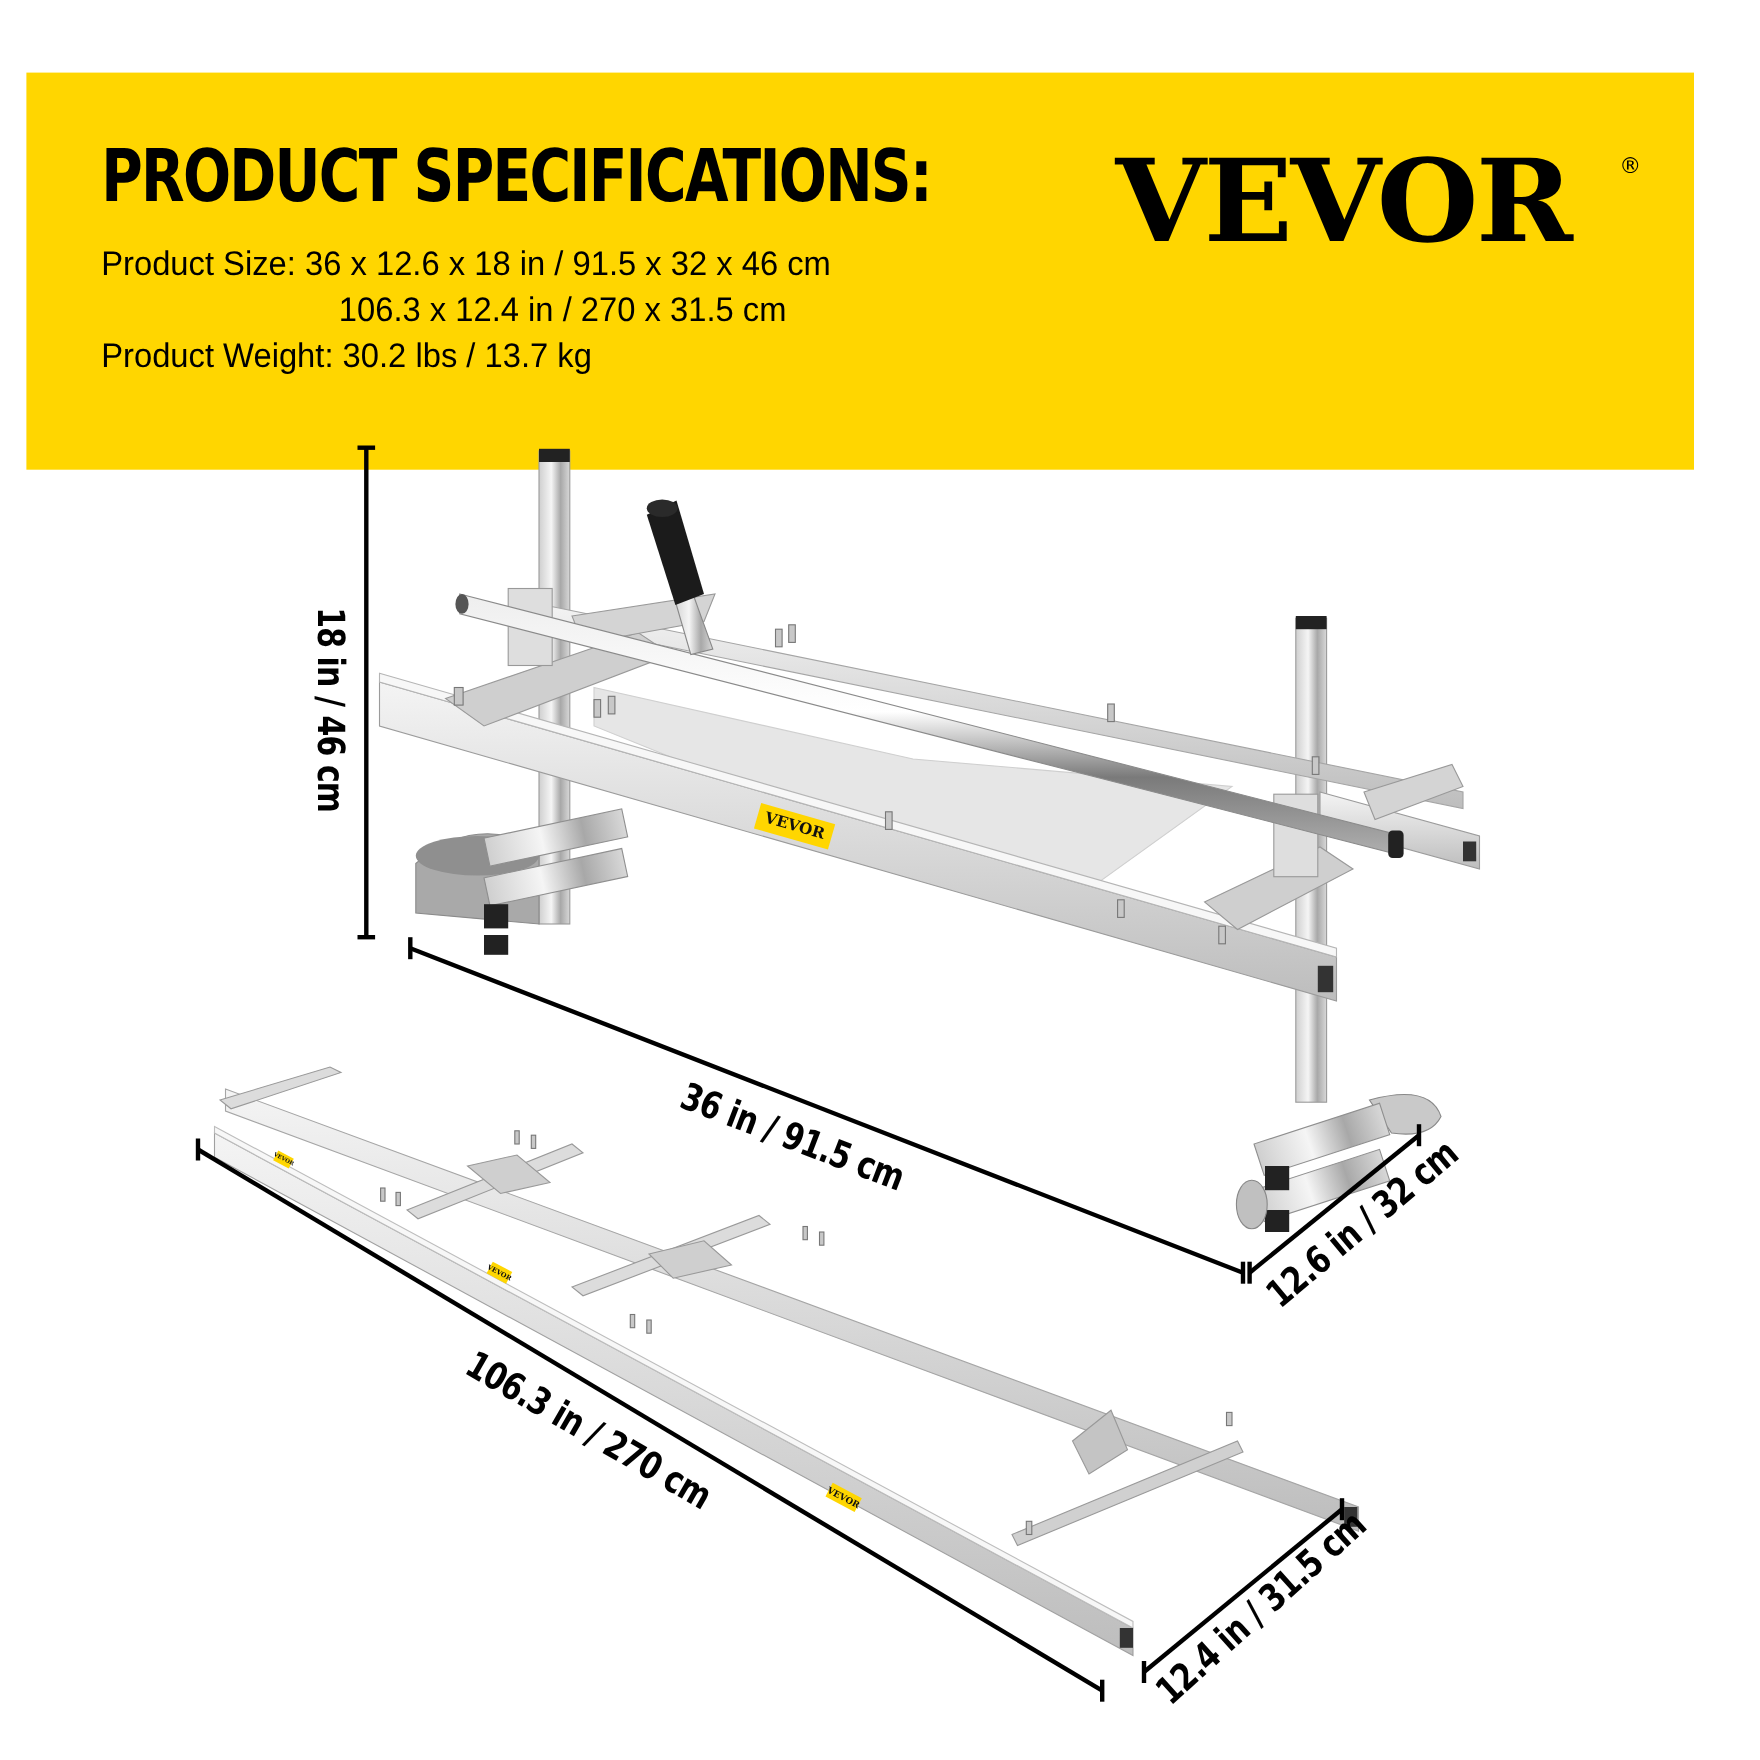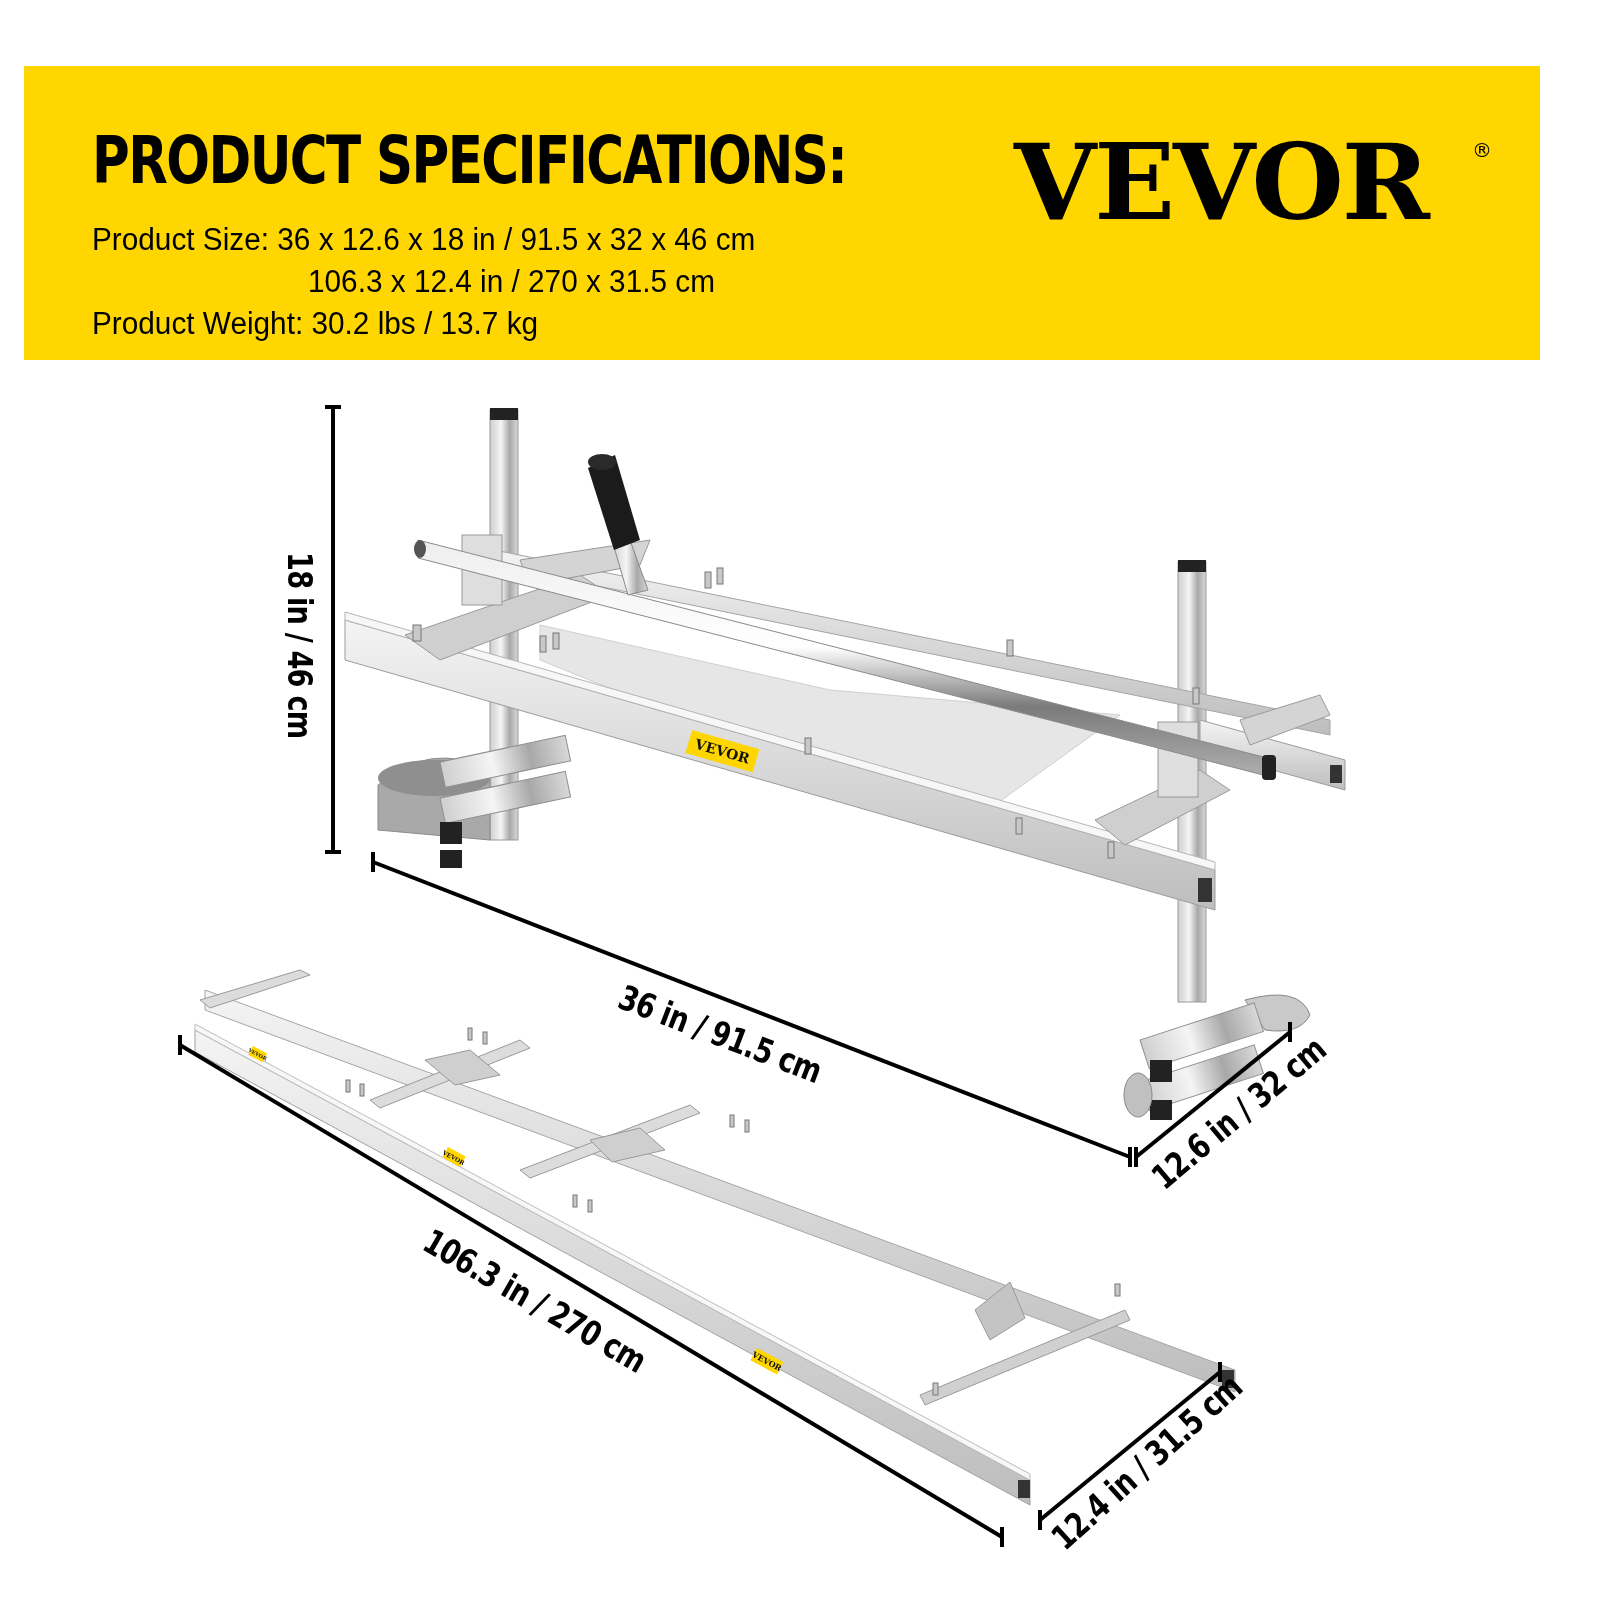--- a/index.html
+++ b/index.html
@@ -1,17 +1,17 @@
 <!DOCTYPE html>
 <html><head>
   <meta charset="utf-8">
   <style>
     html, body { margin:0; padding:0; background:#ffffff; }
     body { width:1600px; height:1600px; position:relative; overflow:hidden; font-family:"Liberation Sans", sans-serif; }
-    .banner { position:absolute; left:24px; top:66px; width:1516px; height:294px; background:#FFD600; }
+    .banner { position:absolute; left:24px; top:66px; width:1516px; height:361px; background:#FFD600; }
     .banner-title { position:absolute; left:68px; top:62px; font-family:"DejaVu Sans", sans-serif; font-weight:bold; font-size:66px; line-height:66px; color:#000; letter-spacing:-2px; transform:scaleX(0.78); transform-origin:left top; white-space:nowrap; }
     .spec-line { position:absolute; font-family:"Liberation Sans", sans-serif; font-size:31px; line-height:34px; color:#000; white-space:nowrap; transform:scaleX(0.96); transform-origin:left top; }
     .spec-size { left:68px; top:157px; }
     .spec-size2 { left:284px; top:199px; }
     .spec-weight { left:68px; top:241px; }
     .logo { position:absolute; left:990px; top:62px; font-family:"DejaVu Serif", serif; font-weight:bold; font-size:104px; line-height:110px; color:#000; letter-spacing:-2px; white-space:nowrap; transform:scaleX(1.02); transform-origin:left top; }
     .logo-reg { position:absolute; left:1448px; top:72px; font-size:20px; font-family:"DejaVu Sans", sans-serif; color:#000; }
     .stage { position:absolute; left:0; top:0; width:1600px; height:1600px; }
     .dim-label { position:absolute; font-family:"DejaVu Sans", sans-serif; font-weight:bold; font-size:34px; color:#000; white-space:nowrap; transform-origin:center center; letter-spacing:-1px; }
     .tag { position:absolute; background:#FFD600; font-family:"DejaVu Serif", serif; font-weight:bold; color:#111; display:flex; align-items:center; justify-content:center; transform-origin:left top; }

